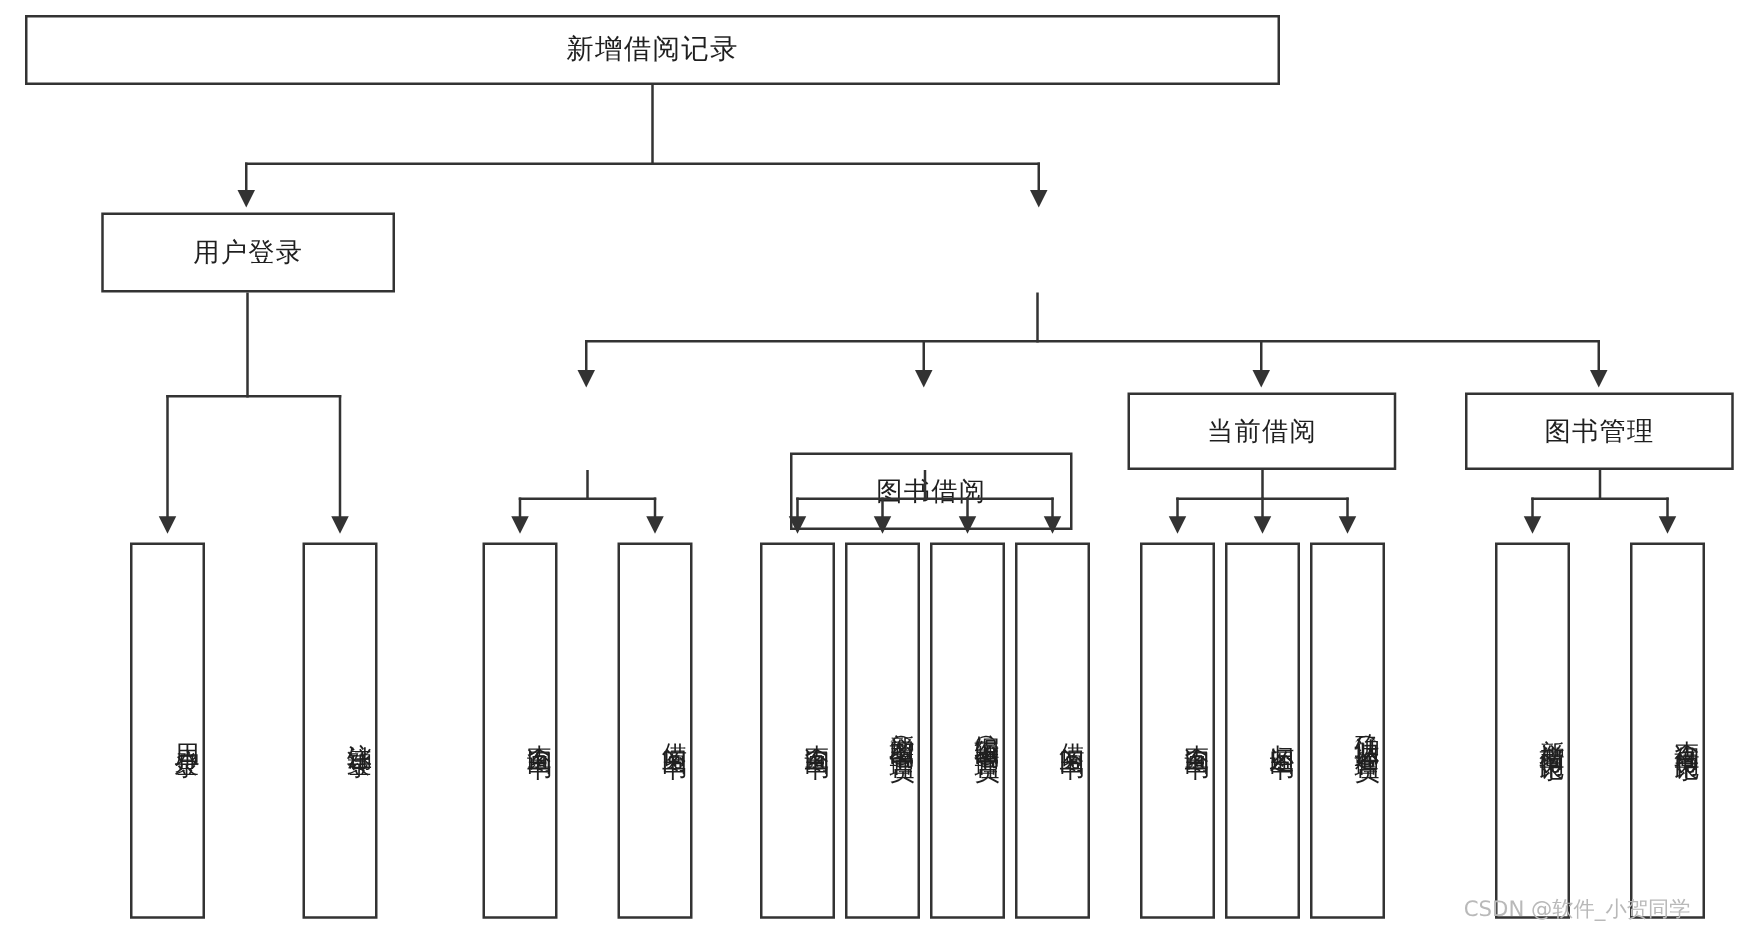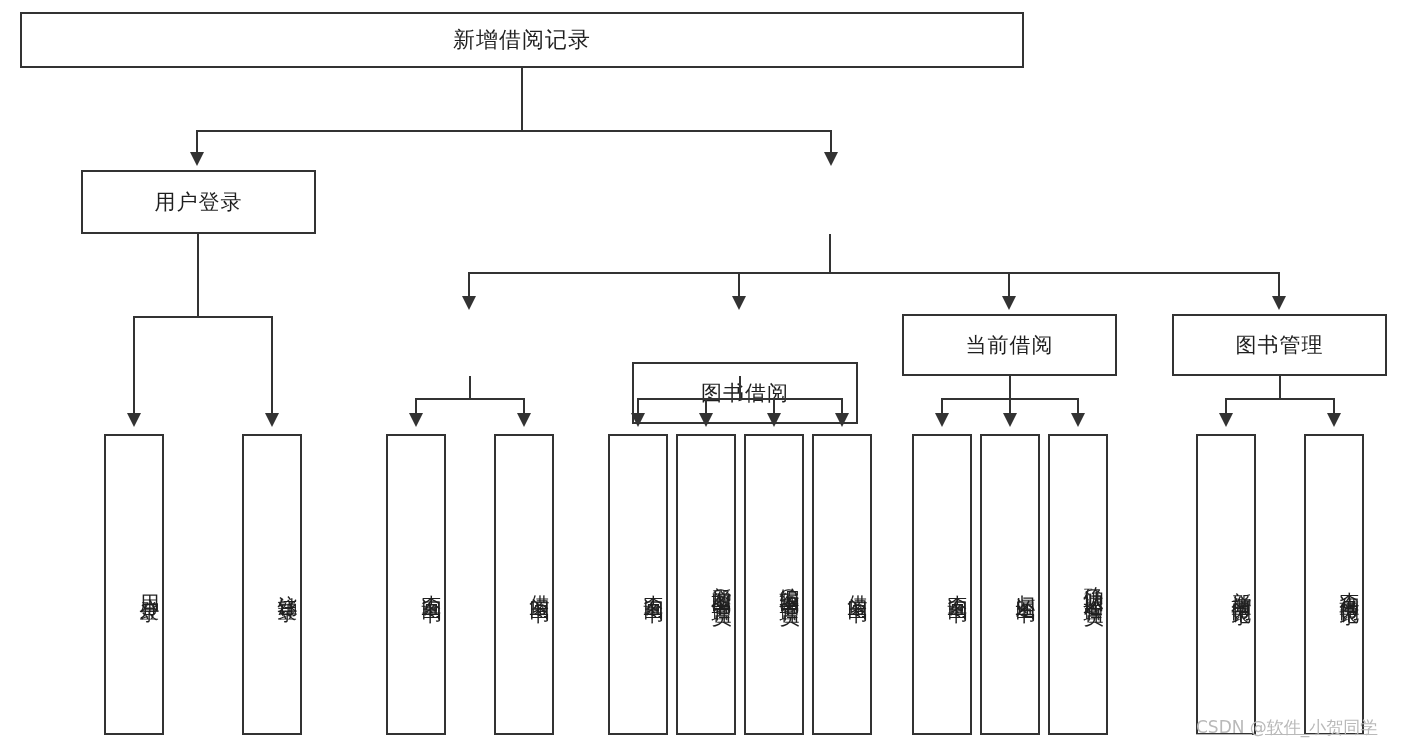--- a/index.html
+++ b/index.html
@@ -159,15 +159,15 @@
   <div class="vline" style="left:1279px; top:376px; height:24px;"></div>
   <div class="hline" style="left:1225px; top:398px; width:110px;"></div>
   <div class="vline" style="left:1225px; top:398px; height:18px;"></div>
   <div class="arrow" style="left:1219px; top:413px;"></div>
   <div class="vline" style="left:1333px; top:398px; height:18px;"></div>
   <div class="arrow" style="left:1327px; top:413px;"></div>
 
   <div class="node leaf" style="left:1196px; top:434px; width:60px; height:301px;">新增借阅记录</div>
   <div class="node leaf" style="left:1304px; top:434px; width:60px; height:301px;">查询借阅记录</div>
 
-  <div class="watermark" style="left:1196px; top:716px;text-decoration:underline;">CSDN @软件_小贺同学</div>
+  <div class="watermark" style="left:1171px; top:716px;">CSDN @软件_小贺同学</div>
 
 </div>
 
 </body></html>

